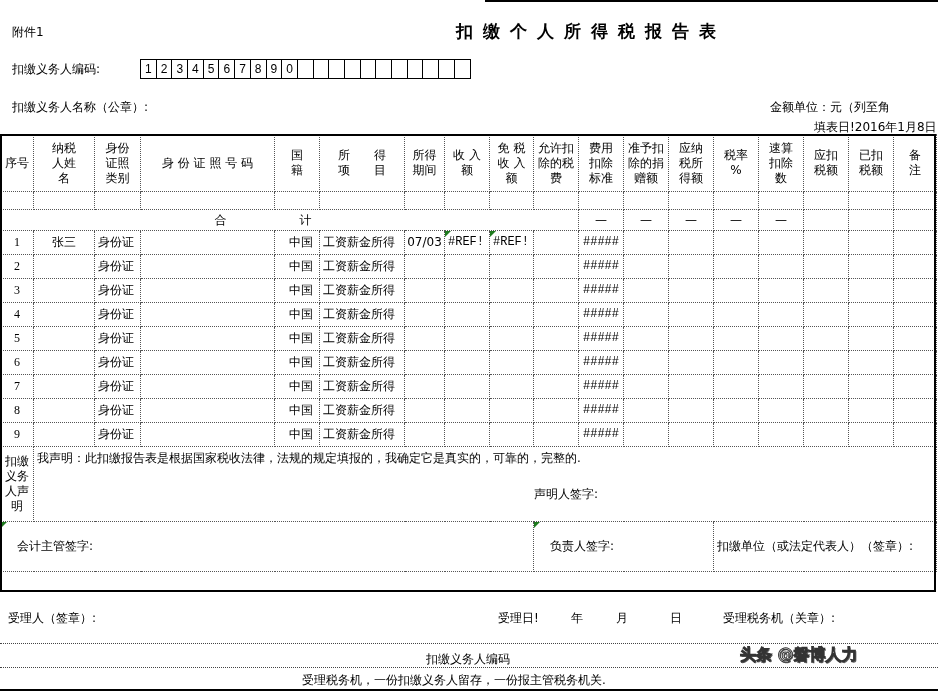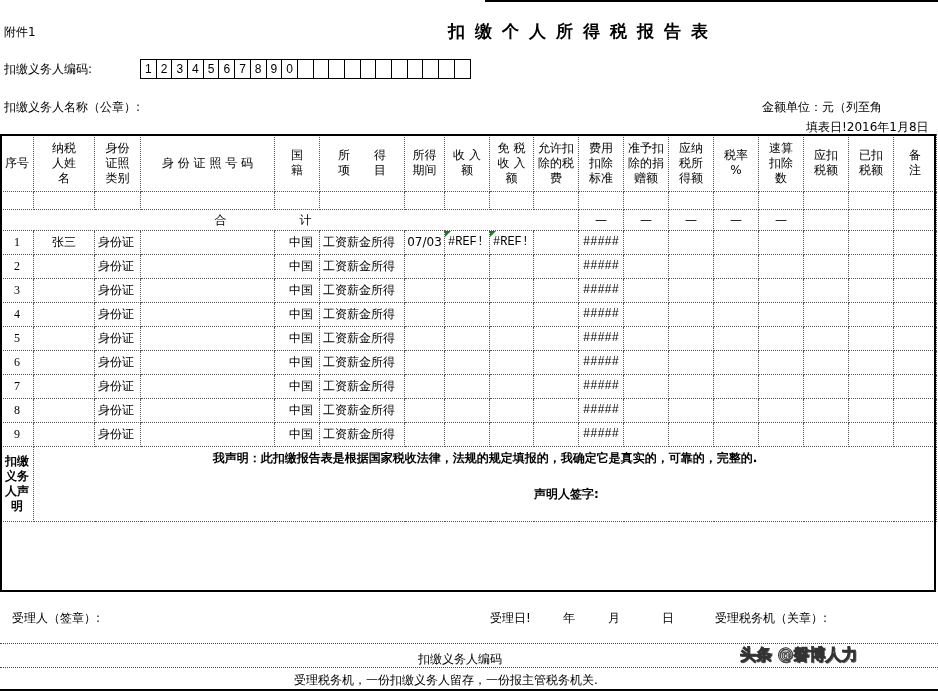--- a/index.html
+++ b/index.html
@@ -1,33 +1,33 @@
 <!DOCTYPE html>
 <html><head>
 <meta charset="utf-8">
 <style>
   html,body{margin:0;padding:0;background:#fff;}
   body{width:938px;height:691px;position:relative;overflow:hidden;font-family:"DejaVu Sans","Liberation Sans",sans-serif;color:#000;font-size:12px;}
-  .abs{position:absolute;white-space:nowrap;}
+  .abs{position:absolute;white-space:nowrap;margin-left:8px;}
   .topline{position:absolute;left:485px;top:0;width:453px;height:2px;background:#000;}
   .title{left:448px;top:20px;font-size:17px;font-weight:bold;letter-spacing:10px;}
   .code-boxes{position:absolute;left:140px;top:59px;display:flex;border:1px solid #000;height:18px;}
   .code-box{width:15.7px;height:18px;border-right:1px solid #000;box-sizing:border-box;font-size:12px;text-align:center;line-height:18px;font-family:"Liberation Sans",sans-serif;}
   .code-box:last-child{border-right:none;}
   table.main{position:absolute;left:0;top:134px;border-collapse:collapse;table-layout:fixed;}
   table.main td{border:1px dotted #555;padding:0;text-align:center;font-size:12px;line-height:15px;overflow:hidden;}
   .outer{position:absolute;left:0;top:134px;width:936px;height:458px;border:2px solid #000;box-sizing:border-box;pointer-events:none;}
   .hdr td{height:56px;}
   .blank td{height:17px;}
   .total td{height:20px;}
   .row td{height:23px;}
   .mono{font-family:"Liberation Mono","DejaVu Sans Mono",monospace;font-size:11px;margin-top:28px;}
   .left{text-align:left !important;padding-left:3px !important;}
   .big{font-size:14px;font-family:"Liberation Serif",serif;}
-  .decl td{height:74px;vertical-align:top;font-weight:bold;}
+  .decl td{height:74px;vertical-align:top;}
   .sig td{height:49px;}
   .tri{position:relative;}
   .tri::before{content:"";position:absolute;left:0;top:0;border-top:6px solid #1e7a1e;border-right:6px solid transparent;}
   .hline{position:absolute;left:0;width:938px;border-top:1px dotted #444;}
   .watermark{position:absolute;left:740px;top:645px;font-size:16px;color:#fff;-webkit-text-stroke:1px #333;text-shadow:1px 1px 0 #666;font-weight:bold;white-space:nowrap;}
 </style>
 </head>
 <body>
 
 <div class="topline"></div>
@@ -312,29 +312,34 @@
         <td></td>
         <td></td>
         <td></td>
         <td></td>
         <td></td>
         <td></td>
   </tr>
       <tr class="decl">
   <td style="vertical-align:middle;line-height:15px">扣缴<br>义务<br>人声<br>明</td>
   <td colspan="17" style="text-align:left;position:relative;">
-    <div style="padding:4px 3px;text-align:center;">我声明：此扣缴报告表是根据国家税收法律，法规的规定填报的，我确定它是真实的，可靠的，完整的.</div>
+    <div style="padding:4px 3px;">我声明：此扣缴报告表是根据国家税收法律，法规的规定填报的，我确定它是真实的，可靠的，完整的.</div>
     <div style="position:absolute;left:500px;top:40px;">声明人签字:</div>
   </td>
+</tr>
+      <tr class="sig">
+  <td colspan="9" style="text-align:left;padding-left:16px;" class="tri">会计主管签字:</td>
+  <td colspan="4" style="text-align:left;padding-left:16px;" class="tri">负责人签字:</td>
+  <td colspan="5" style="text-align:left;padding-left:3px;">扣缴单位（或法定代表人）（签章）:</td>
 </tr>
     </tbody>
 </table>
 <div class="outer"></div>
 
-<div class="abs" style="left:12px;top:610px;">受理人（签章）:</div>
+<div class="abs" style="left:0;top:610px;">受理人（签章）:</div>
 <div class="abs" style="left:490px;top:610px;">受理日!</div>
 <div class="abs" style="left:563px;top:610px;">年</div>
 <div class="abs" style="left:608px;top:610px;">月</div>
 <div class="abs" style="left:662px;top:610px;">日</div>
 <div class="abs" style="left:715px;top:610px;">受理税务机（关章）:</div>
 <div class="hline" style="top:643px;"></div>
 <div class="abs" style="left:418px;top:651px;">扣缴义务人编码</div>
 <div class="hline" style="top:667px;"></div>
 <div class="abs" style="left:294px;top:672px;">受理税务机，一份扣缴义务人留存，一份报主管税务机关.</div>
 <div style="position:absolute;left:0;top:689px;width:938px;border-top:2px solid #000;"></div>

